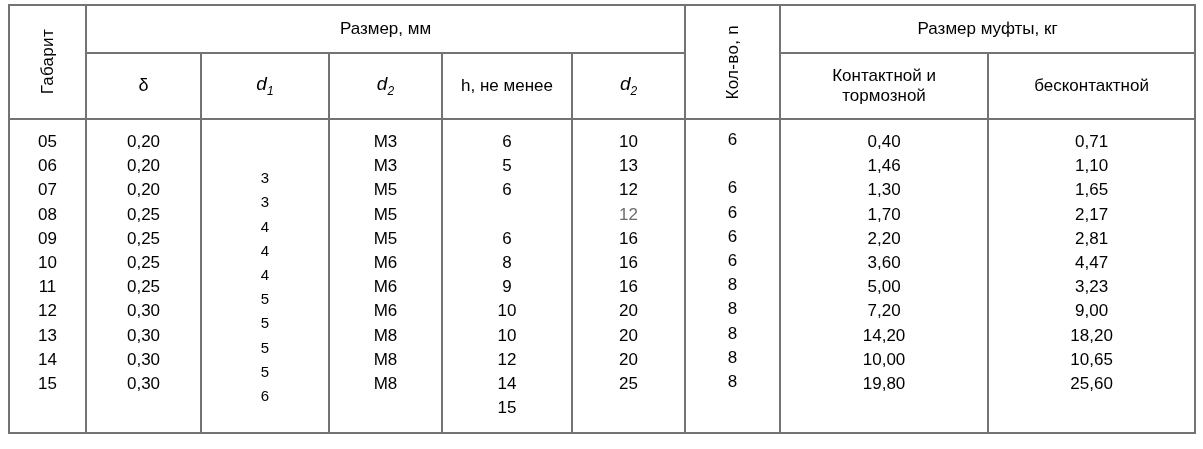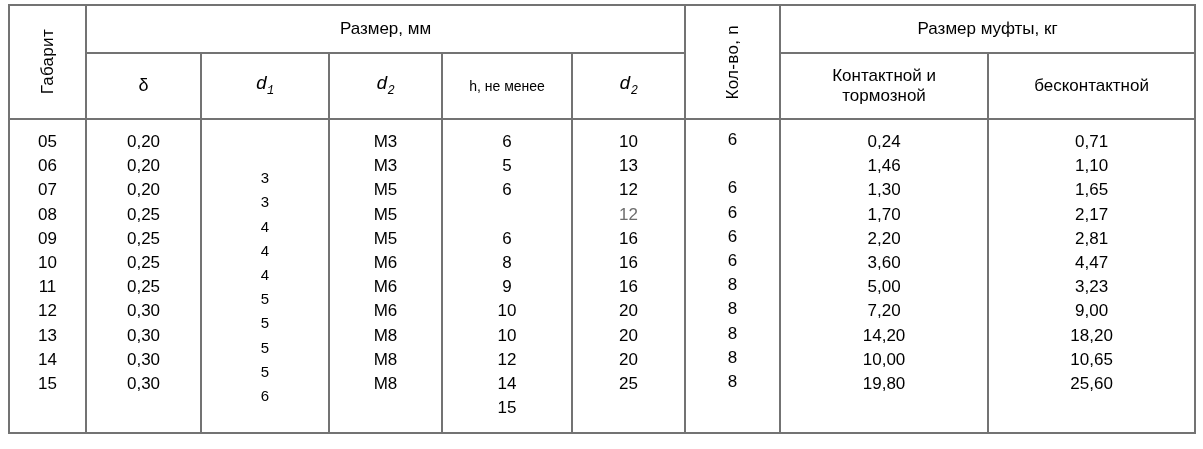--- a/index.html
+++ b/index.html
@@ -33,42 +33,42 @@
     border: 2px solid #737373;
     padding: 0;
     text-align: center;
     vertical-align: middle;
     font-weight: normal;
     font-size: 17px;
     color: #000;
   }
   
   .hd {
-    font-size: 14px;
+    font-size: 17px;
     line-height: 1.15;
     padding: 4px 3px;
   }
   .hd-sub {
     height: 62px;
   }
   .vert {
     writing-mode: vertical-rl;
     transform: rotate(180deg);
     white-space: nowrap;
     font-size: 17px;
     letter-spacing: 0.3px;
   }
   .vert-wrap {
     display: flex;
     align-items: center;
     justify-content: center;
     height: 112px;
   }
   .ital {
-    font-family: Liberation Mono, monospace;
+    font-family: Liberation Sans, sans-serif;
     font-style: italic;
     font-size: 19px;
   }
   .ital sub {
     font-style: italic;
     font-size: 12px;
   }
   .greek {
     font-size: 18px;
   }
@@ -277,21 +277,21 @@
             <li>8</li>
             <li>8</li>
             <li>8</li>
             <li>8</li>
             <li class="empty">·</li>
           </ul>
         </td>
 
         <td class="body-cell">
           <ul class="col-list">
-            <li>0,24</li>
+            <li>0,40</li>
             <li>1,46</li>
             <li>1,30</li>
             <li>1,70</li>
             <li>2,20</li>
             <li>3,60</li>
             <li>5,00</li>
             <li>7,20</li>
             <li>14,20</li>
             <li>10,00</li>
             <li>19,80</li>

